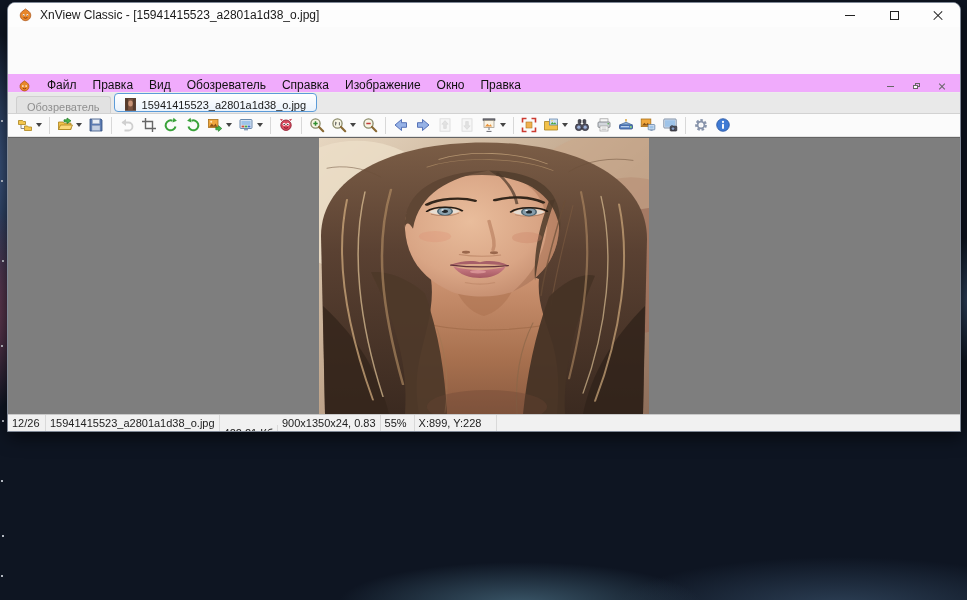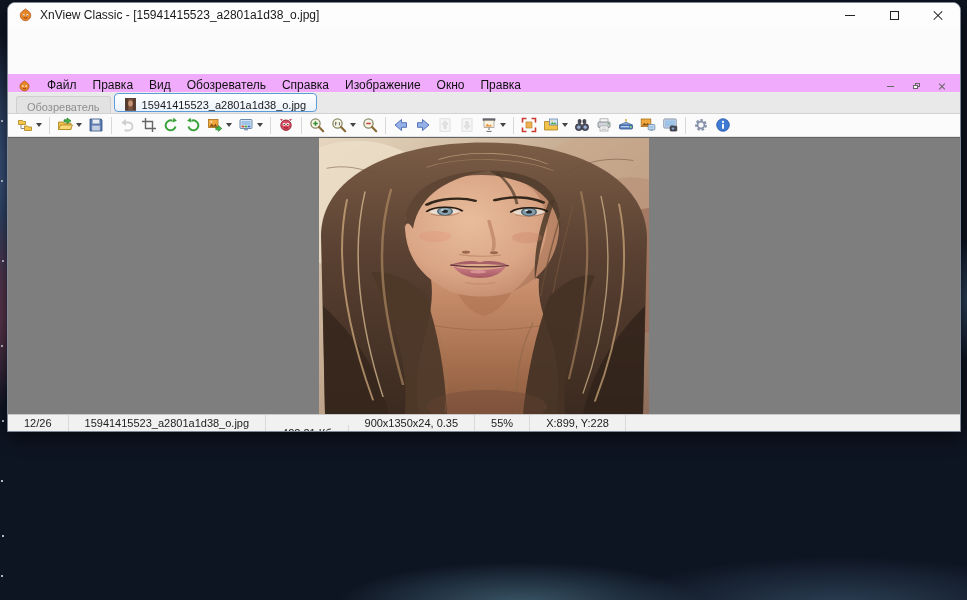--- a/index.html
+++ b/index.html
@@ -59,21 +59,21 @@
   .tbtn .ticon svg{width:16px;height:16px;display:block;}
   .tbtn.disabled .ticon{opacity:.45;}
   .caret{width:0;height:0;border-left:3.5px solid transparent;border-right:3.5px solid transparent;border-top:4px solid #444;margin-left:3px;}
   .tsep{width:1px;height:17px;background:#d8d8d8;margin:0 4px;flex:0 0 1px;}
   
   .canvas{flex:1 1 auto;background:#7e7e7e;border-top:1px solid #646464;display:flex;justify-content:center;align-items:stretch;overflow:hidden;}
   .photo{width:330px;height:100%;flex:0 0 330px;}
   .photo svg{display:block;width:330px;height:100%;}
   
   .statusbar{height:16px;flex:0 0 16px;background:#f1f1f1;border-top:1px solid #c9c9c9;display:flex;align-items:center;font-size:11px;color:#222;}
-  .scell{padding:0 16px;border-right:1px solid #d9d9d9;white-space:nowrap;height:100%;display:flex;align-items:center;box-sizing:border-box;}
+  .scell{padding:0 4px;border-right:1px solid #d9d9d9;white-space:nowrap;height:100%;display:flex;align-items:center;box-sizing:border-box;}
   .scell.index{min-width:38px;} .scell.filename{min-width:150px;} .scell.filesize{min-width:52px;margin-top:20px;}
   .scell.dims{min-width:96px;} .scell.zoom{min-width:34px;} .scell.cursor{min-width:82px;}
 </style>
 </head>
 <body>
 
 <div class="desk-specks"></div>
 
 <div class="window">
 
@@ -526,18 +526,18 @@
         </g>
         <ellipse cx="168" cy="480" rx="60" ry="30" fill="#6b4634" opacity=".35"></ellipse>
       </svg>
     </div>
   </div>
 
   <div class="statusbar">
     <span class="scell index">12/26</span>
     <span class="scell filename">15941415523_a2801a1d38_o.jpg</span>
     <span class="scell filesize">422.21 Кб</span>
-    <span class="scell dims">900x1350x24, 0.35</span>
+    <span class="scell dims">900x1350x24, 0.83</span>
     <span class="scell zoom">55%</span>
     <span class="scell cursor">X:899, Y:228</span>
   </div>
 
 </div>
 
 </body></html>

